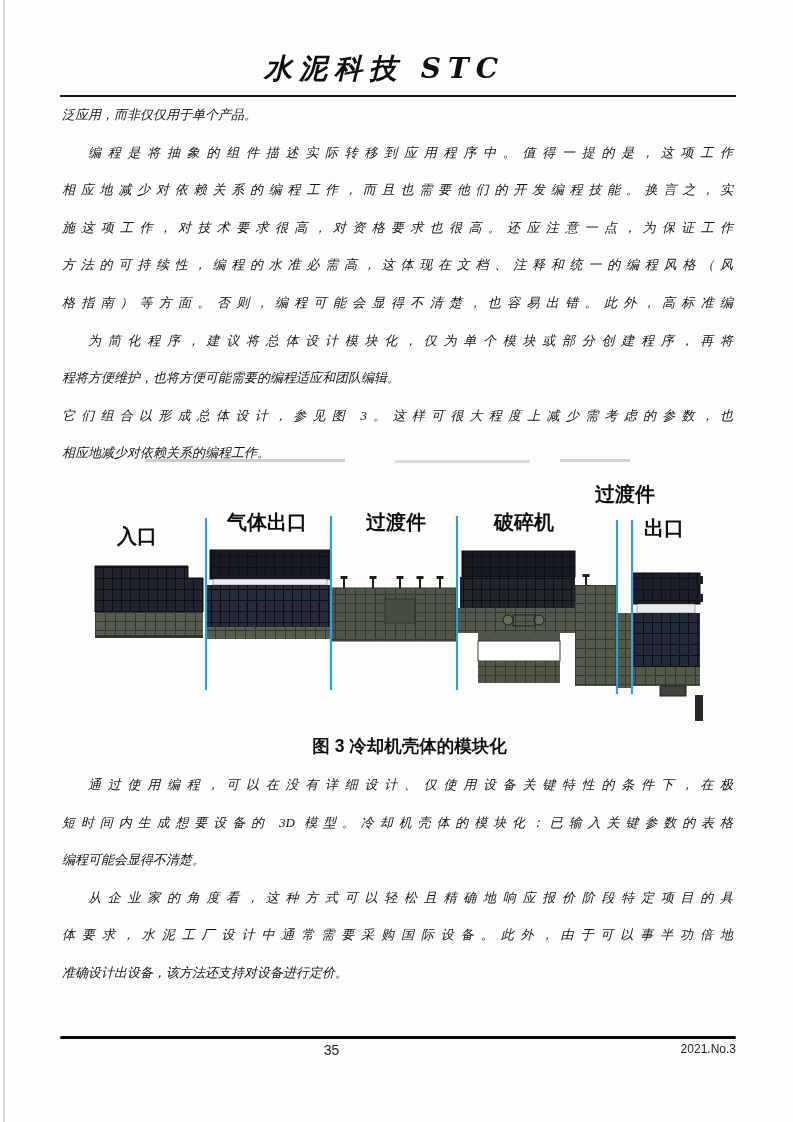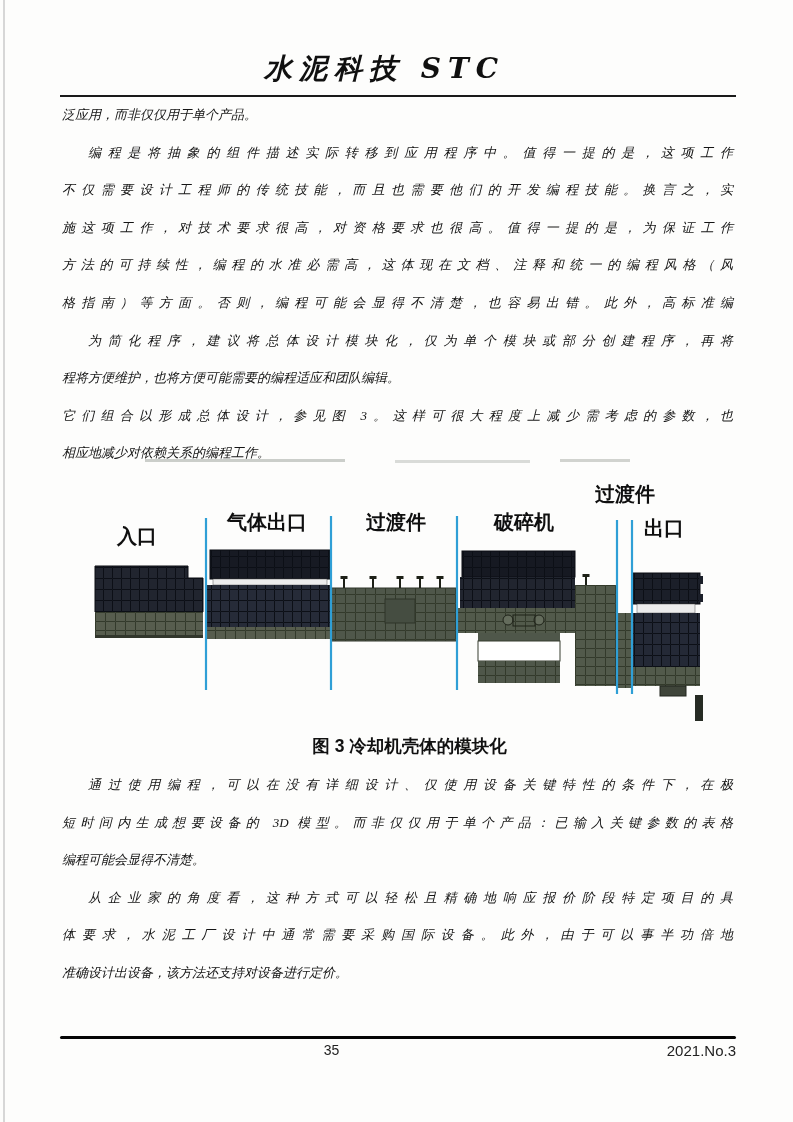--- a/index.html
+++ b/index.html
@@ -29,38 +29,38 @@
   .figure-caption{position:absolute;top:734px;left:0;width:793px;text-align:center;
     font-family:"Liberation Sans","DejaVu Sans",sans-serif;font-weight:700;
     font-size:17.5px;color:#111;padding-left:13px;}
   .smudge{position:absolute;height:3px;background:#8e948d;}
   
   .footer-rule{position:absolute;top:1036px;left:60px;width:676px;height:3px;background:#050505;
     border-radius:2px;}
   .footer-page-num{position:absolute;top:1042px;left:0;width:663px;text-align:center;
     font-family:"Liberation Sans","DejaVu Sans",sans-serif;font-size:14px;color:#222;}
   .footer-issue{position:absolute;top:1042px;right:57px;
-    font-family:"Liberation Sans","DejaVu Sans",sans-serif;font-size:15px;color:#222;}
+    font-family:"Liberation Sans","DejaVu Sans",sans-serif;font-size:12px;color:#222;}
   
   .fig-label{font-family:"Liberation Sans","DejaVu Sans",sans-serif;font-weight:700;
     font-size:20px;fill:#0f0f0f;}
 </style>
 </head>
 <body>
 
 <div class="page-edge-left"></div>
 
 <div class="journal-title">水泥科技 STC</div>
 <div class="header-rule"></div>
 
 <div class="textblock sec-a">
   <div class="ln end">泛应用，而非仅仅用于单个产品。</div>
   <div class="ln ind">编程是将抽象的组件描述实际转移到应用程序中。值得一提的是，这项工作</div>
-  <div class="ln">不仅需要设计工程师的传统技能，而且也需要他们的开发编程技能。换言之，实</div>
-  <div class="ln">施这项工作，对技术要求很高，对资格要求也很高。值得一提的是，为保证工作</div>
+  <div class="ln">相应地减少对依赖关系的编程工作，而且也需要他们的开发编程技能。换言之，实</div>
+  <div class="ln">施这项工作，对技术要求很高，对资格要求也很高。还应注意一点，为保证工作</div>
   <div class="ln">方法的可持续性，编程的水准必需高，这体现在文档、注释和统一的编程风格（风</div>
   <div class="ln">格指南）等方面。否则，编程可能会显得不清楚，也容易出错。此外，高标准编</div>
   <div class="ln ind">为简化程序，建议将总体设计模块化，仅为单个模块或部分创建程序，再将</div>
   <div class="ln end">程将方便维护，也将方便可能需要的编程适应和团队编辑。</div>
   <div class="ln">它们组合以形成总体设计，参见图 3。这样可很大程度上减少需考虑的参数，也</div>
   <div class="ln end">相应地减少对依赖关系的编程工作。</div>
 </div>
 
 <div class="smudge" style="left:145px;top:459px;width:200px;opacity:.45;"></div>
 <div class="smudge" style="left:395px;top:460px;width:135px;opacity:.32;"></div>
@@ -168,21 +168,21 @@
   <text class="fig-label" text-anchor="middle" x="439" y="61">破碎机</text>
   <text class="fig-label" text-anchor="middle" x="540" y="33">过渡件</text>
   <text class="fig-label" text-anchor="middle" x="579" y="67">出口</text>
 </svg>
 </div>
 
 <div class="figure-caption">图 3 冷却机壳体的模块化</div>
 
 <div class="textblock sec-b">
   <div class="ln ind">通过使用编程，可以在没有详细设计、仅使用设备关键特性的条件下，在极</div>
-  <div class="ln">短时间内生成想要设备的 3D 模型。而非仅仅用于单个产品：已输入关键参数的表格</div>
+  <div class="ln">短时间内生成想要设备的 3D 模型。冷却机壳体的模块化：已输入关键参数的表格</div>
   <div class="ln end">编程可能会显得不清楚。</div>
   <div class="ln ind">从企业家的角度看，这种方式可以轻松且精确地响应报价阶段特定项目的具</div>
   <div class="ln">体要求，水泥工厂设计中通常需要采购国际设备。此外，由于可以事半功倍地</div>
   <div class="ln end">准确设计出设备，该方法还支持对设备进行定价。</div>
 </div>
 
 <div class="footer-rule"></div>
 <div class="footer-page-num">35</div>
 <div class="footer-issue">2021.No.3</div>
 

